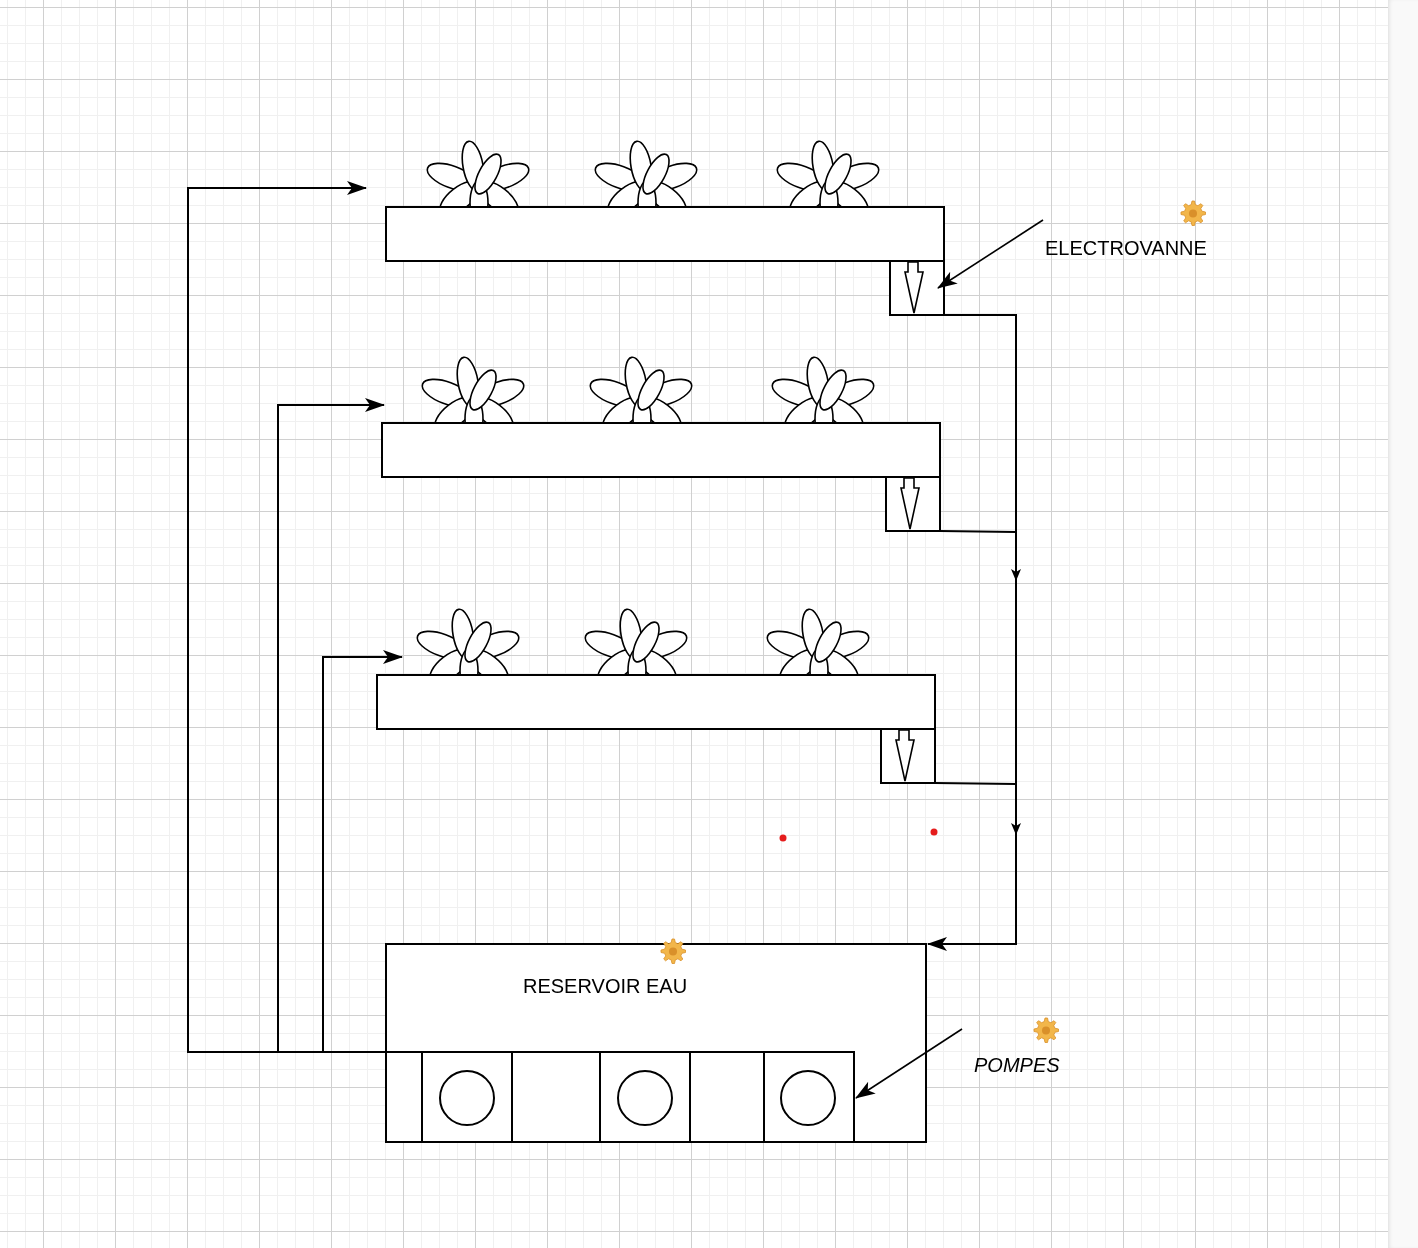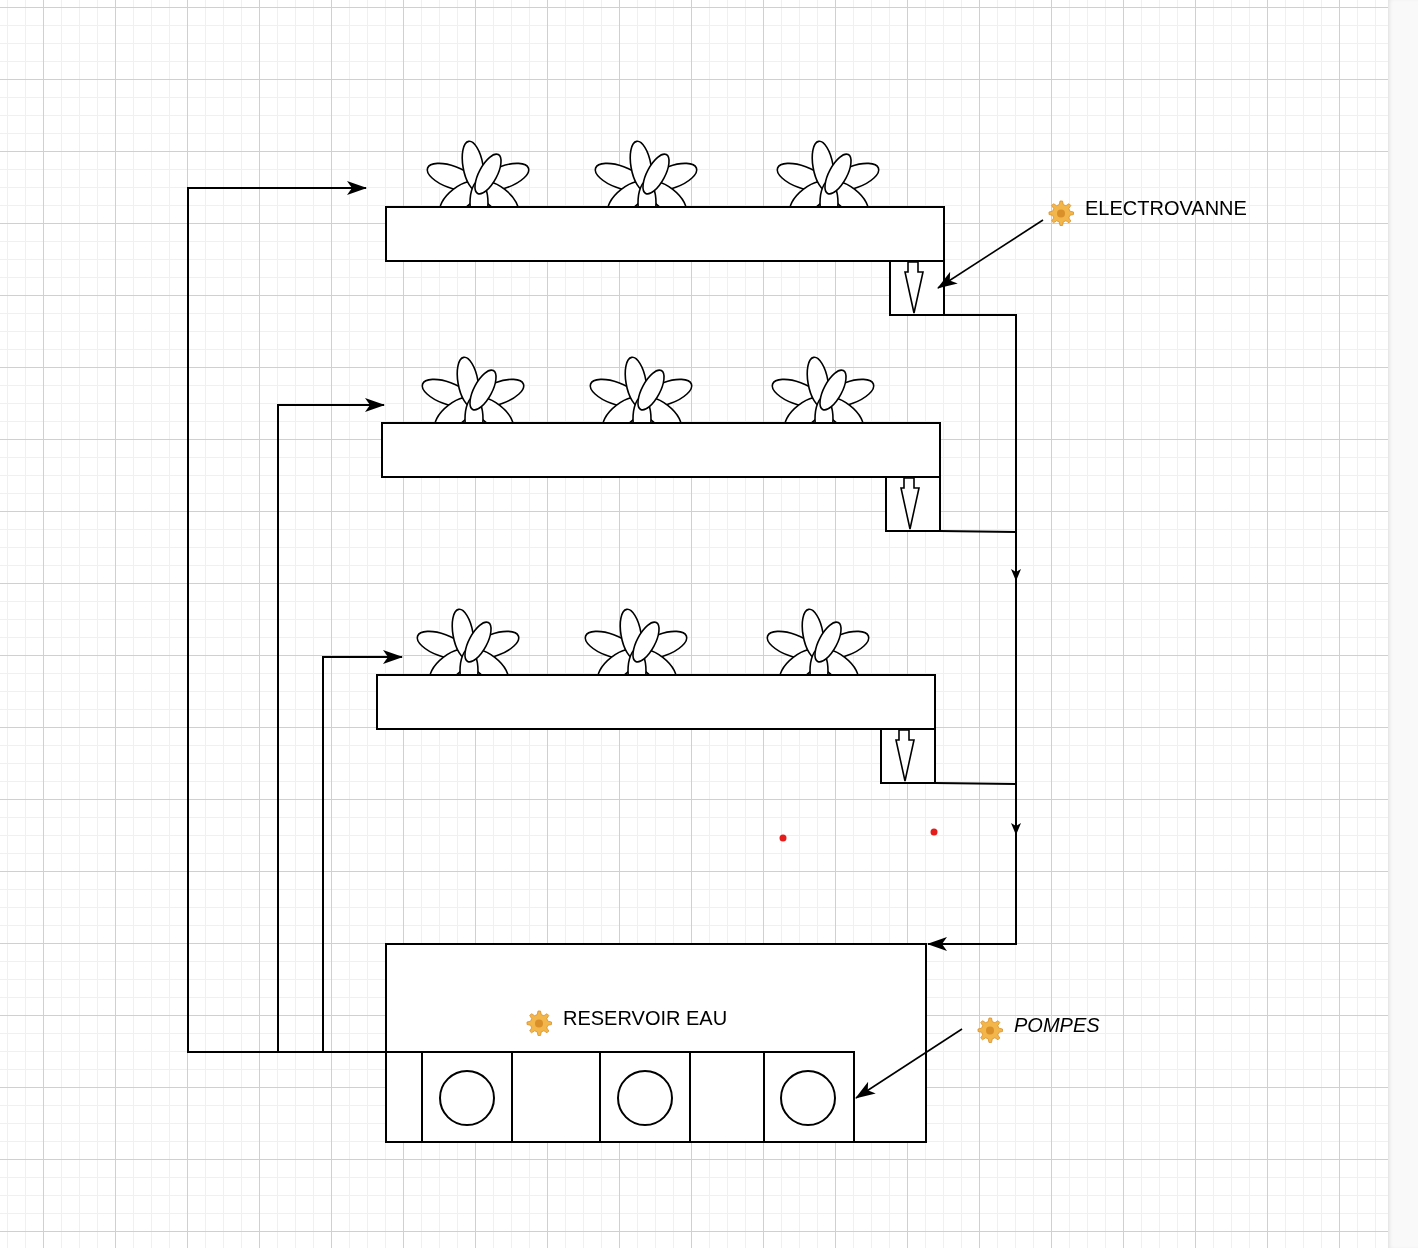--- a/index.html
+++ b/index.html
@@ -20,21 +20,21 @@
     background-position: 43px 7px, 43px 7px, 7px 7px, 7px 7px;
   }
   #right-panel {
     position: absolute; left: 1388px; top: 0; width: 30px; height: 1248px;
     background: #f9f9f9;
     box-shadow: inset 3px 0 4px -2px rgba(0,0,0,0.12);
   }
   svg#diagram { position: absolute; left: 0; top: 0; }
   .label {
     position: absolute; font-size: 20px; color: #000; white-space: nowrap;
-    display: flex; align-items: flex-start; gap: 10px; line-height: 1;
+    display: flex; align-items: flex-end; gap: 10px; line-height: 1; flex-direction: column;
   }
   .gear { width: 30px; height: 30px; display: inline-block; }
 </style>
 </head>
 <body>
 
 <div id="canvas-area"></div>
 <div id="right-panel"></div>
 
 <svg id="diagram" width="1388" height="1248" xmlns="http://www.w3.org/2000/svg">
@@ -123,21 +123,21 @@
 </svg>
 
 <div class="label" style="left:1045px; top:198px;">
   <svg class="gear" viewBox="0 0 30 30">
     <path d="M15,3 l2.5,0 0.8,3.6 2.6,1.1 3.1-2 1.8,1.8 -2,3.1 1.1,2.6 3.6,0.8 0,2.5 -3.6,0.8 -1.1,2.6 2,3.1 -1.8,1.8 -3.1,-2 -2.6,1.1 -0.8,3.6 -2.5,0 -0.8,-3.6 -2.6,-1.1 -3.1,2 -1.8,-1.8 2,-3.1 -1.1,-2.6 -3.6,-0.8 0,-2.5 3.6,-0.8 1.1,-2.6 -2,-3.1 1.8,-1.8 3.1,2 2.6,-1.1 z" fill="#f2b64a" stroke="#d9902a" stroke-width="0.8"></path>
     <circle cx="16" cy="15.5" r="4" fill="#d9902a"></circle>
   </svg>
   <span>ELECTROVANNE</span>
 </div>
 
-<div class="label" style="left:523px; top:1008px;">
+<div class="label" style="left:523px; top:936px;">
   <svg class="gear" viewBox="0 0 30 30">
     <path d="M15,3 l2.5,0 0.8,3.6 2.6,1.1 3.1-2 1.8,1.8 -2,3.1 1.1,2.6 3.6,0.8 0,2.5 -3.6,0.8 -1.1,2.6 2,3.1 -1.8,1.8 -3.1,-2 -2.6,1.1 -0.8,3.6 -2.5,0 -0.8,-3.6 -2.6,-1.1 -3.1,2 -1.8,-1.8 2,-3.1 -1.1,-2.6 -3.6,-0.8 0,-2.5 3.6,-0.8 1.1,-2.6 -2,-3.1 1.8,-1.8 3.1,2 2.6,-1.1 z" fill="#f2b64a" stroke="#d9902a" stroke-width="0.8"></path>
     <circle cx="16" cy="15.5" r="4" fill="#d9902a"></circle>
   </svg>
   <span>RESERVOIR EAU</span>
 </div>
 
 <div class="label" style="left:974px; top:1015px;font-style:italic;">
   <svg class="gear" viewBox="0 0 30 30">
     <path d="M15,3 l2.5,0 0.8,3.6 2.6,1.1 3.1-2 1.8,1.8 -2,3.1 1.1,2.6 3.6,0.8 0,2.5 -3.6,0.8 -1.1,2.6 2,3.1 -1.8,1.8 -3.1,-2 -2.6,1.1 -0.8,3.6 -2.5,0 -0.8,-3.6 -2.6,-1.1 -3.1,2 -1.8,-1.8 2,-3.1 -1.1,-2.6 -3.6,-0.8 0,-2.5 3.6,-0.8 1.1,-2.6 -2,-3.1 1.8,-1.8 3.1,2 2.6,-1.1 z" fill="#f2b64a" stroke="#d9902a" stroke-width="0.8"></path>

